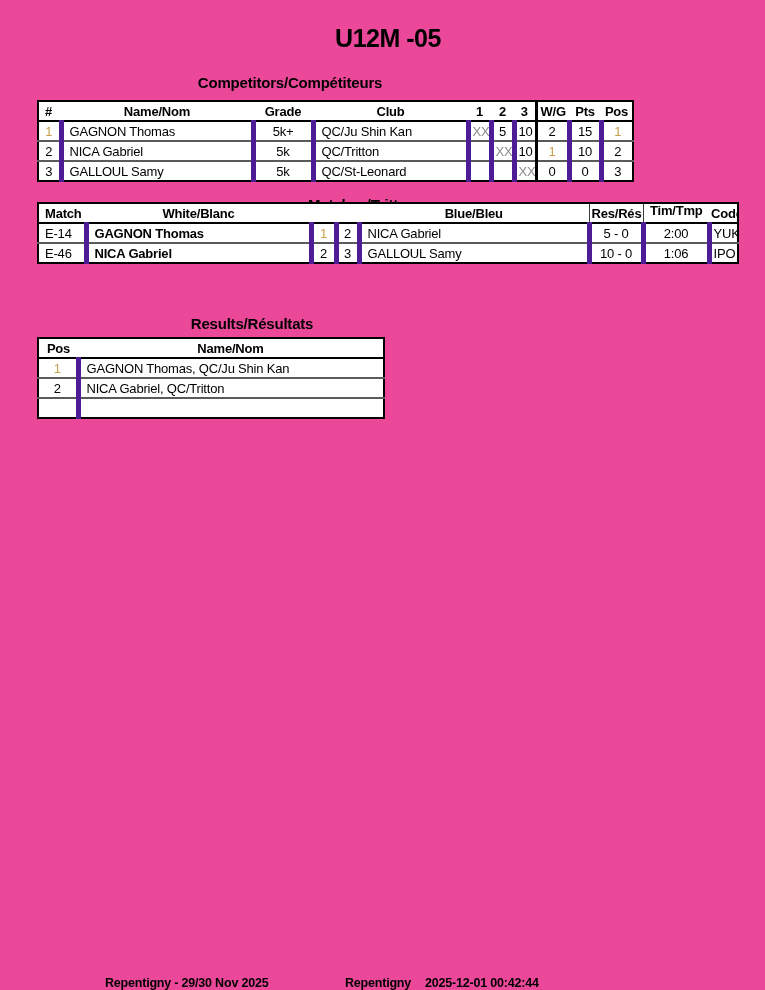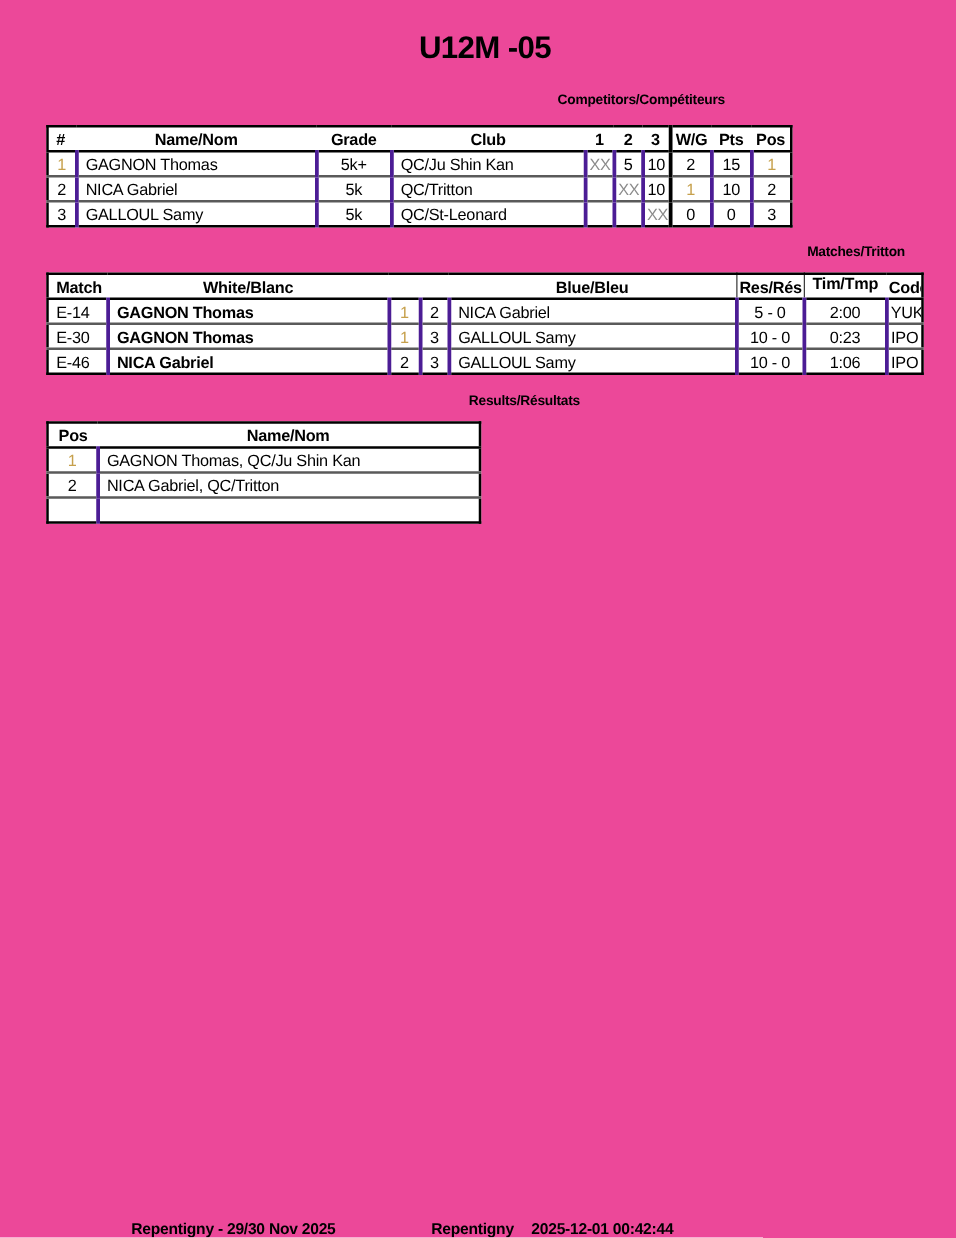--- a/index.html
+++ b/index.html
@@ -1,34 +1,34 @@
 <!DOCTYPE html>
 <html style="--gold: #C6A04C; --muted: #8C8C8C;"><head>
 <meta charset="utf-8">
 <style>
   html,body{margin:0;padding:0;background:#fff;}
   .page{position:relative;width:765px;height:990px;background:#ec4899;overflow:hidden;
         font-family:"Liberation Sans",sans-serif;color:#000;}
   .title{position:absolute;top:24px;left:11px;width:754px;text-align:center;
          font-size:25px;font-weight:bold;letter-spacing:-0.5px;}
-  .section-heading{position:absolute;font-size:11px;font-weight:bold;text-align:right;letter-spacing:-0.2px;}
+  .section-heading{position:absolute;font-size:15px;font-weight:bold;text-align:center;letter-spacing:-0.2px;}
   #h-competitors{top:74px;left:0;width:580px;}
   #h-matches{top:196px;left:0;width:724px;}
   #h-results{top:315px;left:0;width:424px;margin-left:40px;}
 
   table{border-collapse:collapse;table-layout:fixed;position:absolute;background:#fff;
         border:2px solid #000;}
   #t-competitors{top:100px;left:37px;width:595px;}
-  #t-matches{top:218px;left:37px;width:700px;}
+  #t-matches{top:202px;left:37px;width:700px;}
   #t-results{top:337px;left:37px;width:346px;}
 
   th,td{padding:0 2px;font-size:13px;height:18px;overflow:hidden;white-space:nowrap;
         vertical-align:middle;letter-spacing:-0.2px;}
   th{font-weight:bold;border-bottom:2px solid #000;}
-  tbody td{border-left:3px solid #4c1d95;border-top:2px solid #5a5a5a;}
+  tbody td{border-left:5px solid #4c1d95;border-top:2px solid #5a5a5a;}
   tbody tr td:first-child{border-left:none;}
 
   .al{text-align:left;padding-left:6px;}
   .ac{text-align:center;}
   .bold{font-weight:bold;}
   .gold{color:var(--gold,#C6A04C);}
   .muted{color:var(--muted,#8C8C8C);}
   .group-left{border-left:3px solid #000 !important;}
   .hdr-sep{border-left:1px solid #3c3c3c;}
   .raised{position:relative;top:-3px;display:inline-block;}
@@ -144,30 +144,20 @@
         <td class="al">E-14</td>
         <td class="al bold">GAGNON Thomas</td>
         <td class="ac gold">1</td>
         <td class="ac">2</td>
         <td class="al">NICA Gabriel</td>
         <td class="ac">5 - 0</td>
         <td class="ac">2:00</td>
         <td class="ac">YUK</td>
       </tr>
       <tr>
-        <td class="al">E-30</td>
-        <td class="al bold">GAGNON Thomas</td>
-        <td class="ac gold">1</td>
-        <td class="ac">3</td>
-        <td class="al">GALLOUL Samy</td>
-        <td class="ac">10 - 0</td>
-        <td class="ac">0:23</td>
-        <td class="ac">IPO</td>
-      </tr>
-      <tr>
         <td class="al">E-46</td>
         <td class="al bold">NICA Gabriel</td>
         <td class="ac">2</td>
         <td class="ac">3</td>
         <td class="al">GALLOUL Samy</td>
         <td class="ac">10 - 0</td>
         <td class="ac">1:06</td>
         <td class="ac">IPO</td>
       </tr>
     </tbody>

